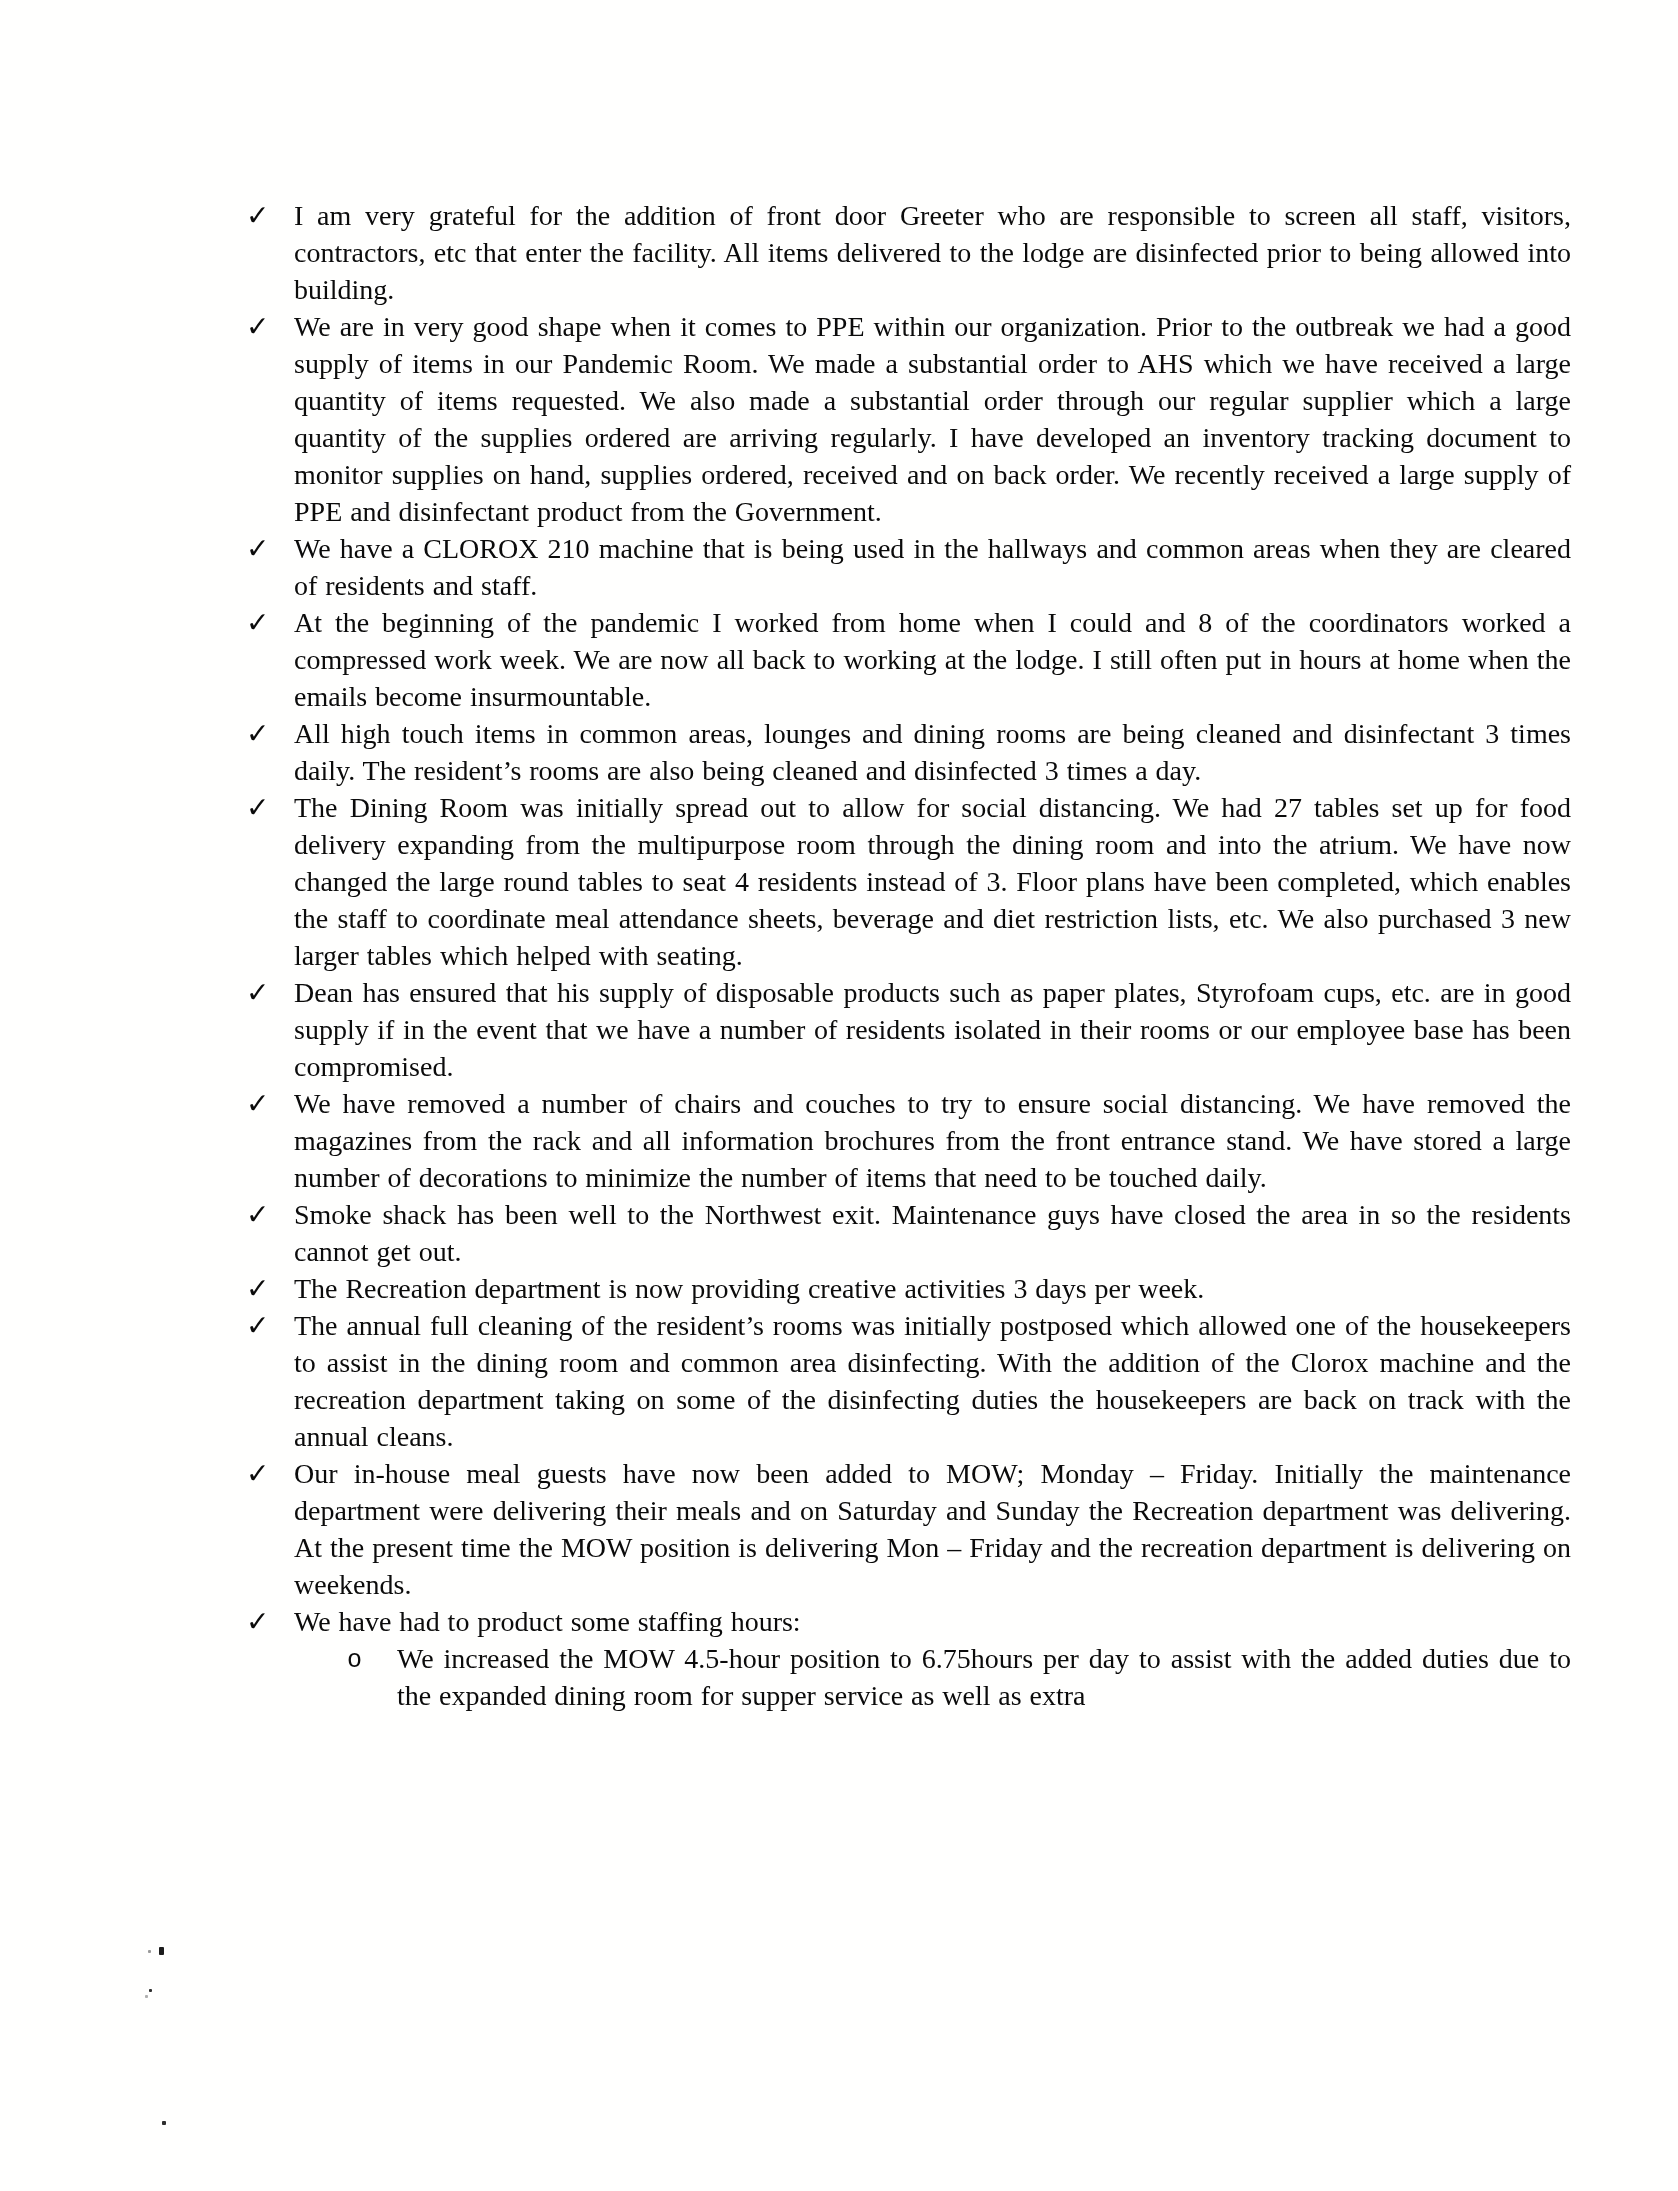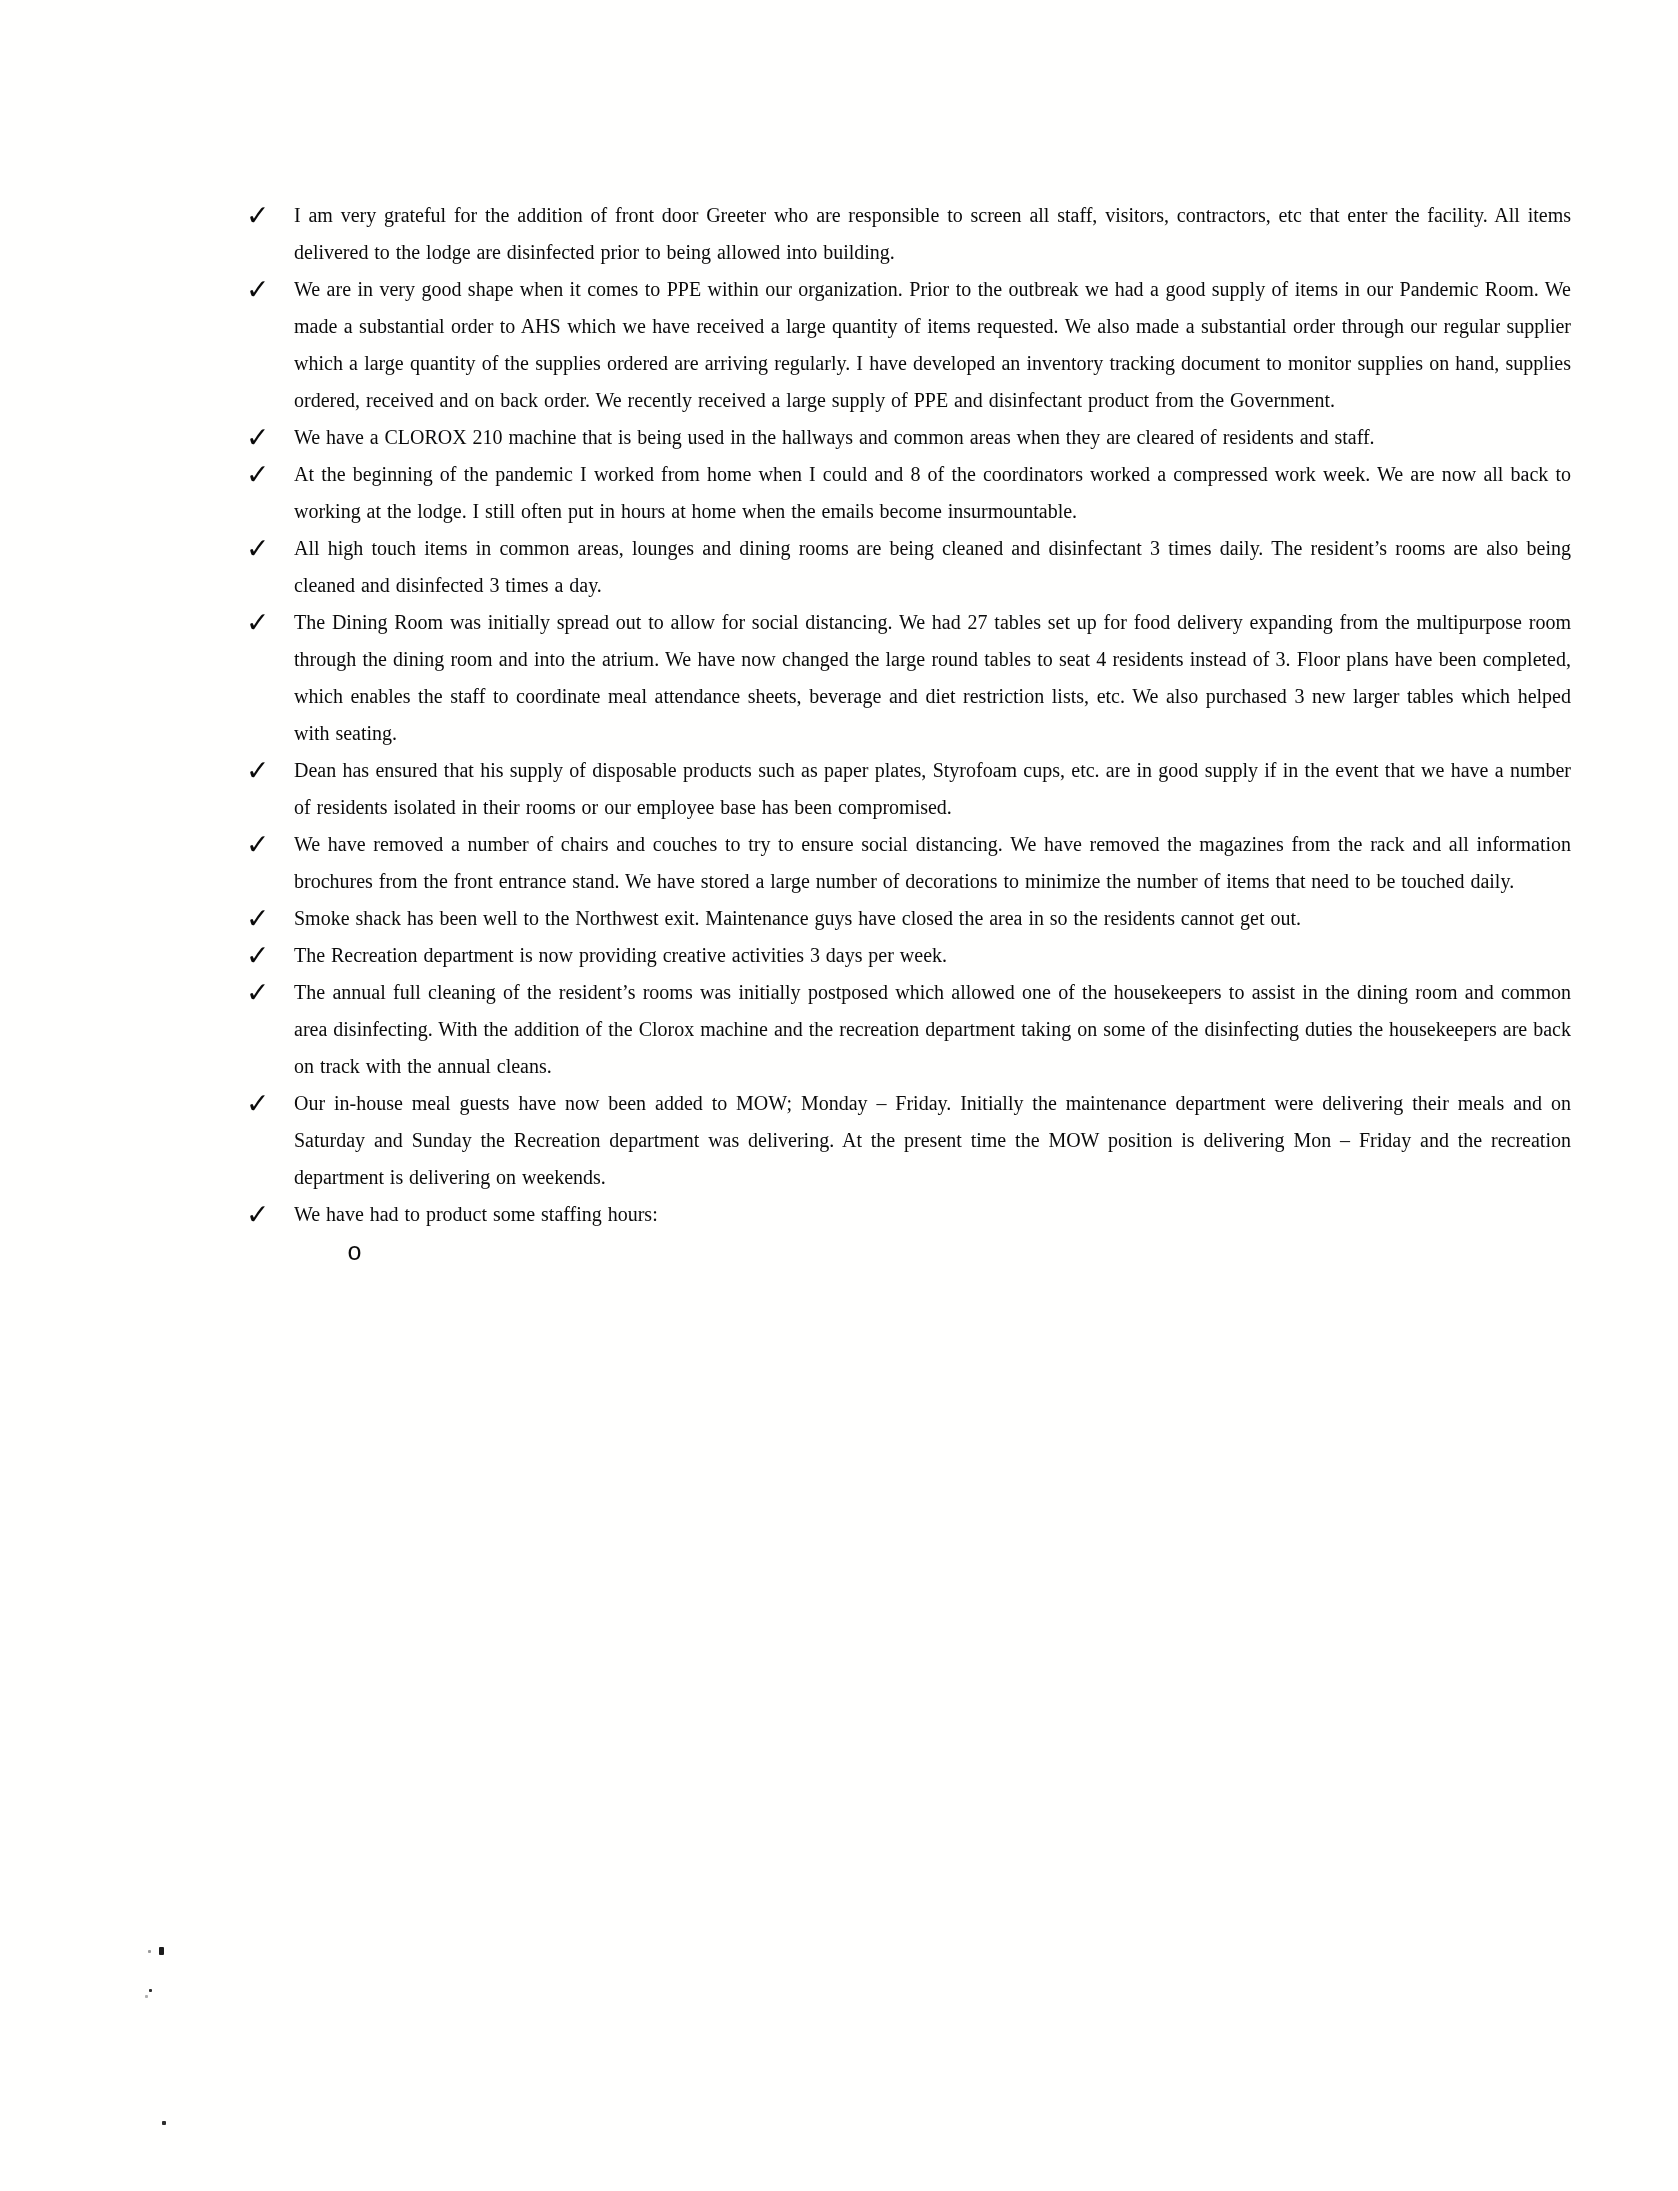--- a/index.html
+++ b/index.html
@@ -30,21 +30,21 @@
     flex: 0 0 48px;
     font-family: "DejaVu Sans", sans-serif;
     font-weight: 700;
     font-size: 28px;
     line-height: 37px;
     letter-spacing: 0;
   }
   .bullet .btext {
     flex: 1 1 auto;
     text-align: justify;
-    font-size: 20px;
+    font-size: 28px;
     line-height: 37px;
     word-spacing: 0.9px;
   }
   .bullet.sub {
     padding-left: 101px;
   }
   .bullet.sub .marker {
     flex: 0 0 50px;
     font-family: "Liberation Mono", "DejaVu Sans Mono", monospace;
     font-weight: 400;
@@ -130,20 +130,21 @@
       <div class="btext">Our in-house meal guests have now been added to MOW; Monday – Friday. Initially the maintenance department were delivering their meals and on Saturday and Sunday the Recreation department was delivering. At the present time the MOW position is delivering Mon – Friday and the recreation department is delivering on weekends.</div>
     </div>
 
     <div class="bullet">
       <span class="marker">✓</span>
       <div class="btext">We have had to product some staffing hours:</div>
     </div>
 
     <div class="bullet sub">
       <span class="marker">o</span>
+      <div class="btext">We increased the MOW 4.5-hour position to 6.75hours per day to assist with the added duties due to the expanded dining room for supper service as well as extra</div>
     </div>
 
   </div>
 
   <div class="speck s1"></div>
   <div class="speck s2"></div>
   <div class="speck s3"></div>
   <div class="speck s4"></div>
   <div class="speck s5"></div>
 </div>

